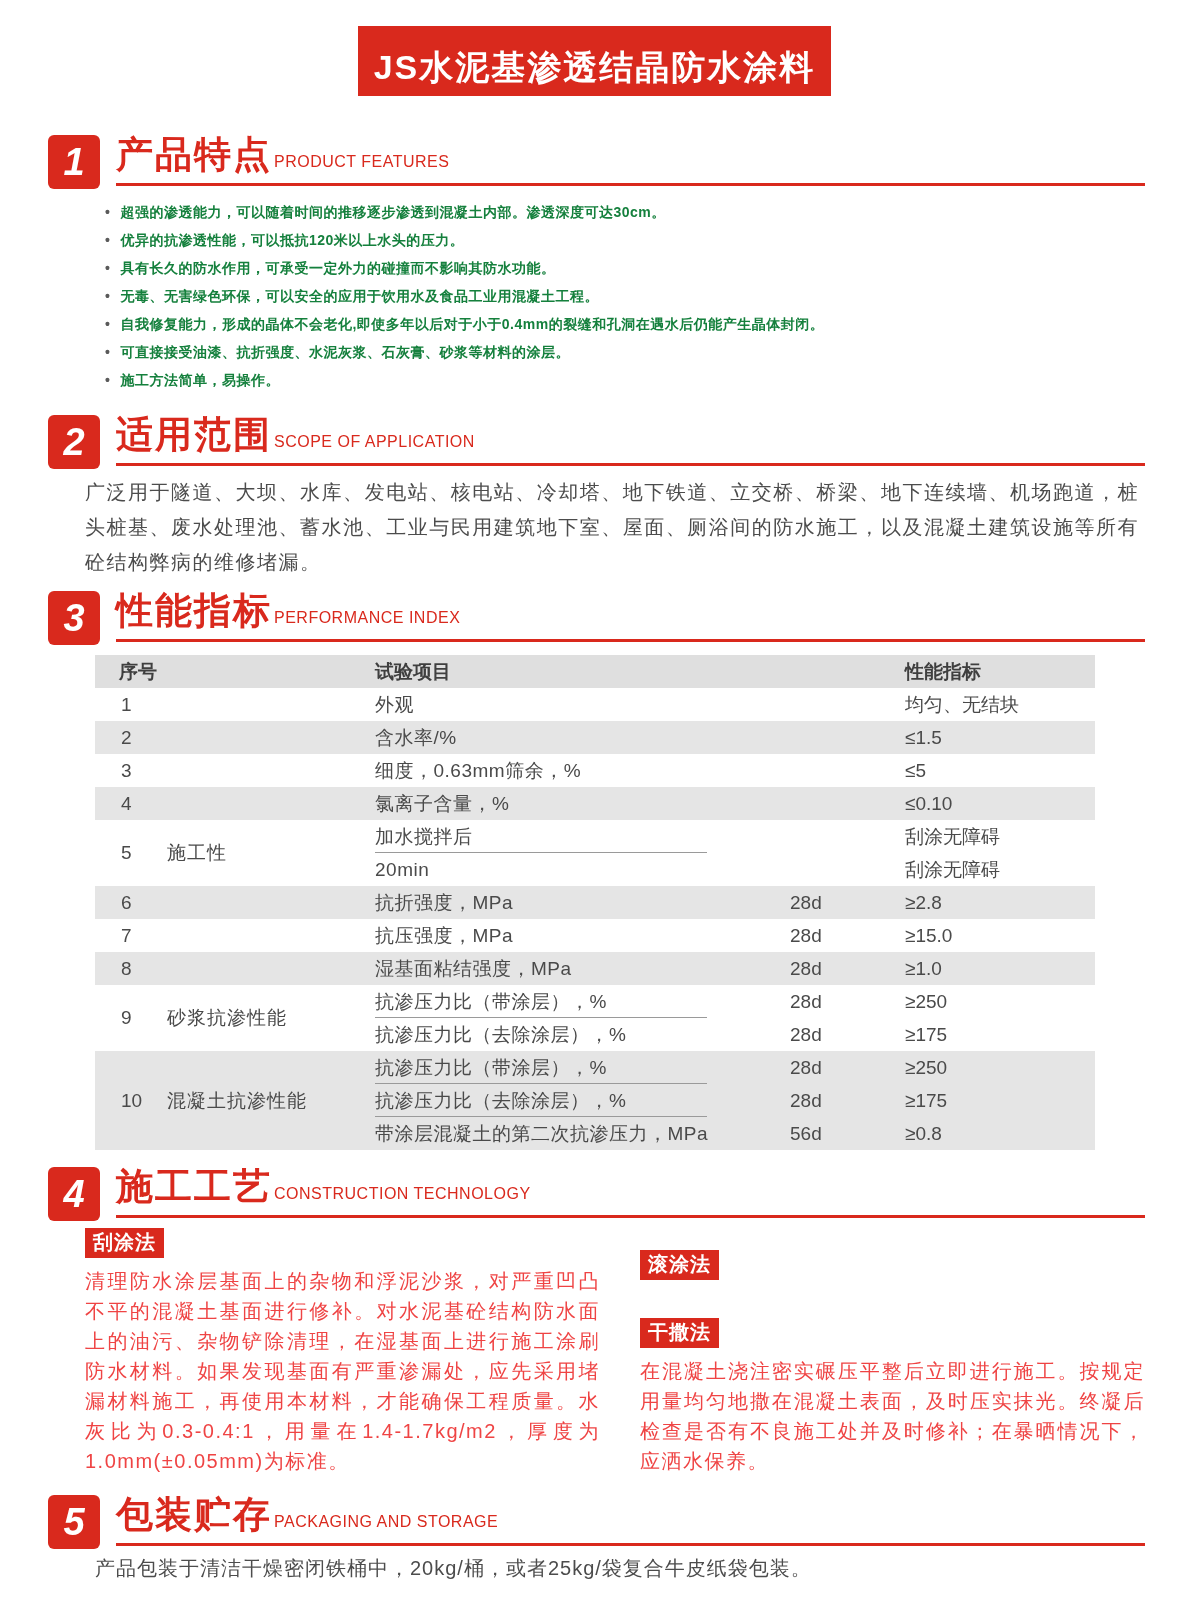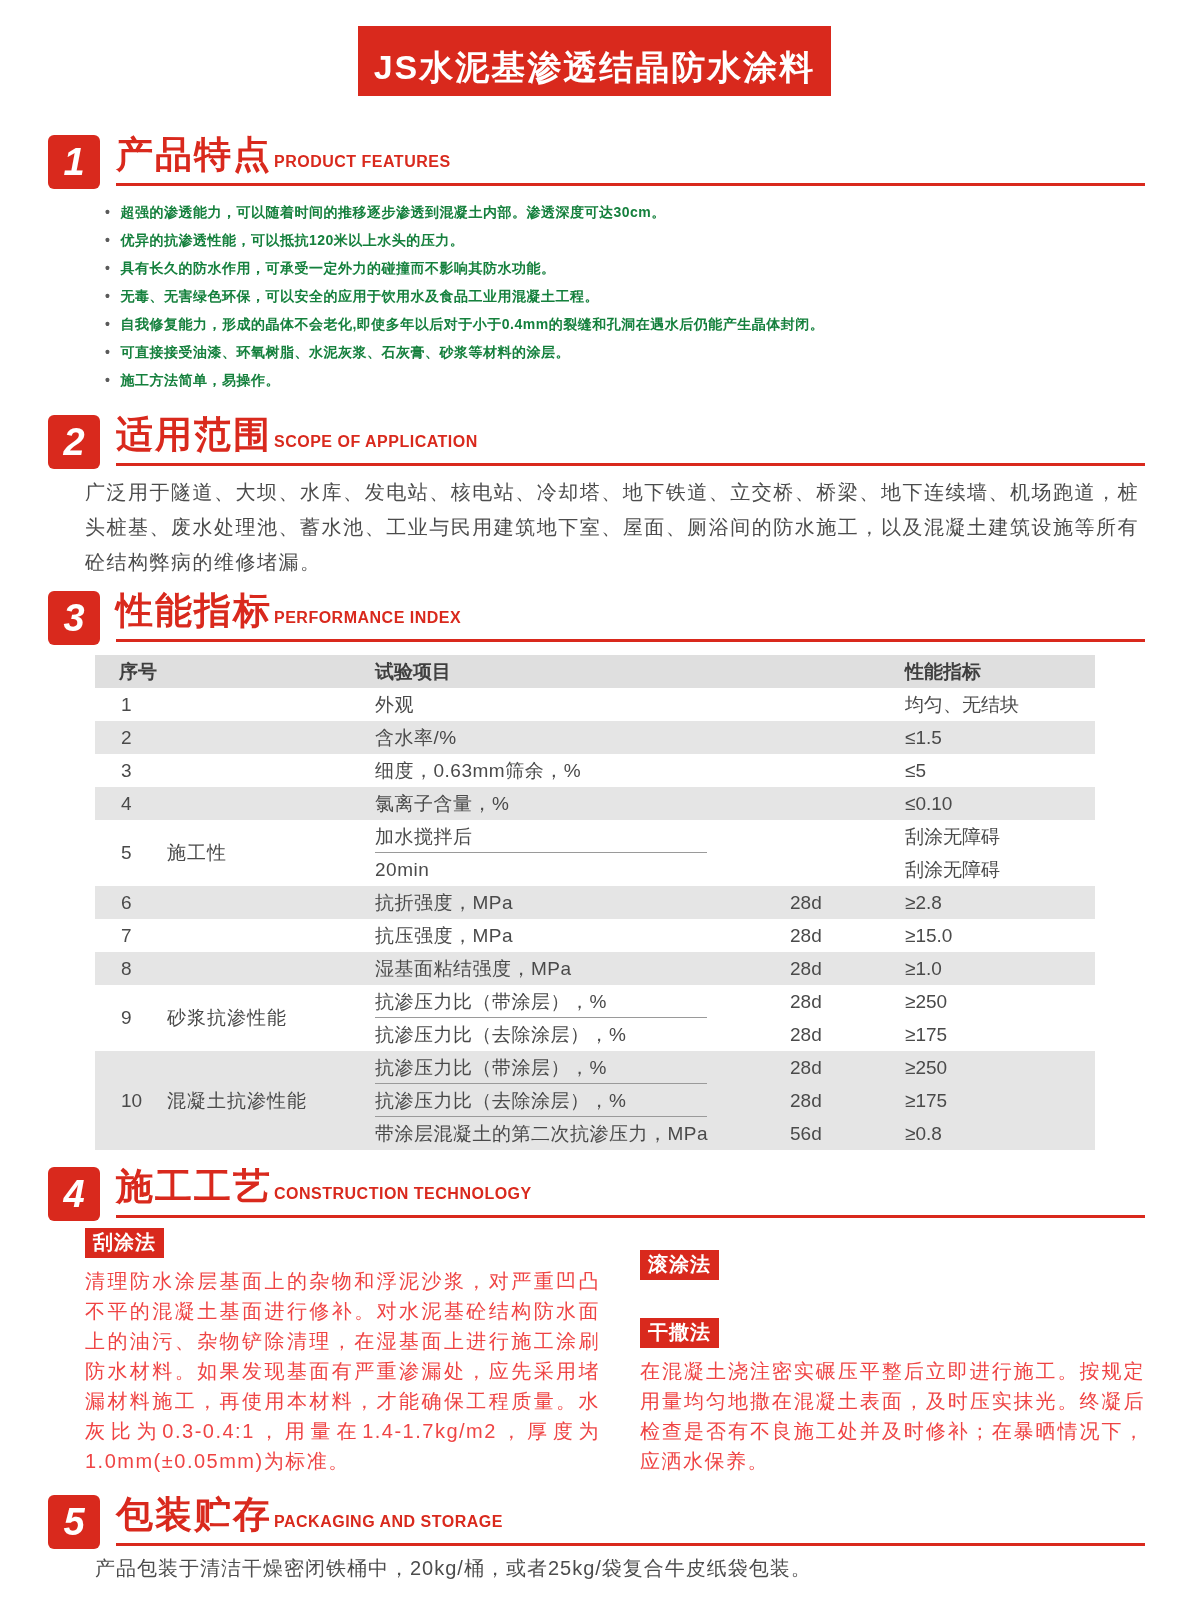--- a/index.html
+++ b/index.html
@@ -27,21 +27,21 @@
     color:#fff; font-size:38px; font-weight:bold; font-style:italic;
     display:flex; align-items:center; justify-content:center;
     margin-bottom:-3px;
   }
   .head-line {
     flex:1; margin-left:16px; padding-bottom:3px;
     border-bottom:3px solid #d9291d;
     display:flex; align-items:baseline; gap:2px; white-space:nowrap;
   }
   .cn { font-size:37px; font-weight:bold; color:#d9291d; letter-spacing:2px; }
-  .en { font-size:16px; font-weight:bold; color:#d9291d; letter-spacing:0.5px; }
+  .en { font-size:16px; font-weight:normal; color:#d9291d; letter-spacing:0.5px; }
 
   
   .features { margin:12px 60px 0 105px; list-style:none; }
   .features li {
     font-size:14px; line-height:28px; color:#15803d;
     letter-spacing:0.5px; padding-left:18px; text-indent:-18px;font-weight:bold;
   }
   .features li::before { content:"•"; margin-right:10px; color:#5a5a5a; }
 
   
@@ -112,21 +112,21 @@
         <span class="cn">产品特点</span>
         <span class="en">PRODUCT FEATURES</span>
       </div>
     </header>
     <ul class="features" id="features-list">
         <li>超强的渗透能力，可以随着时间的推移逐步渗透到混凝土内部。渗透深度可达30cm。</li>
         <li>优异的抗渗透性能，可以抵抗120米以上水头的压力。</li>
         <li>具有长久的防水作用，可承受一定外力的碰撞而不影响其防水功能。</li>
         <li>无毒、无害绿色环保，可以安全的应用于饮用水及食品工业用混凝土工程。</li>
         <li>自我修复能力，形成的晶体不会老化,即使多年以后对于小于0.4mm的裂缝和孔洞在遇水后仍能产生晶体封闭。</li>
-        <li>可直接接受油漆、环氧树脂、水泥灰浆、石灰膏、砂浆等材料的涂层。</li>
+        <li>可直接接受油漆、抗折强度、水泥灰浆、石灰膏、砂浆等材料的涂层。</li>
         <li>施工方法简单，易操作。</li>
       </ul>
   </section>
 
   <section>
     <header class="sec-head mt-s2">
       <div class="num">2</div>
       <div class="head-line">
         <span class="cn">适用范围</span>
         <span class="en">SCOPE OF APPLICATION</span>

